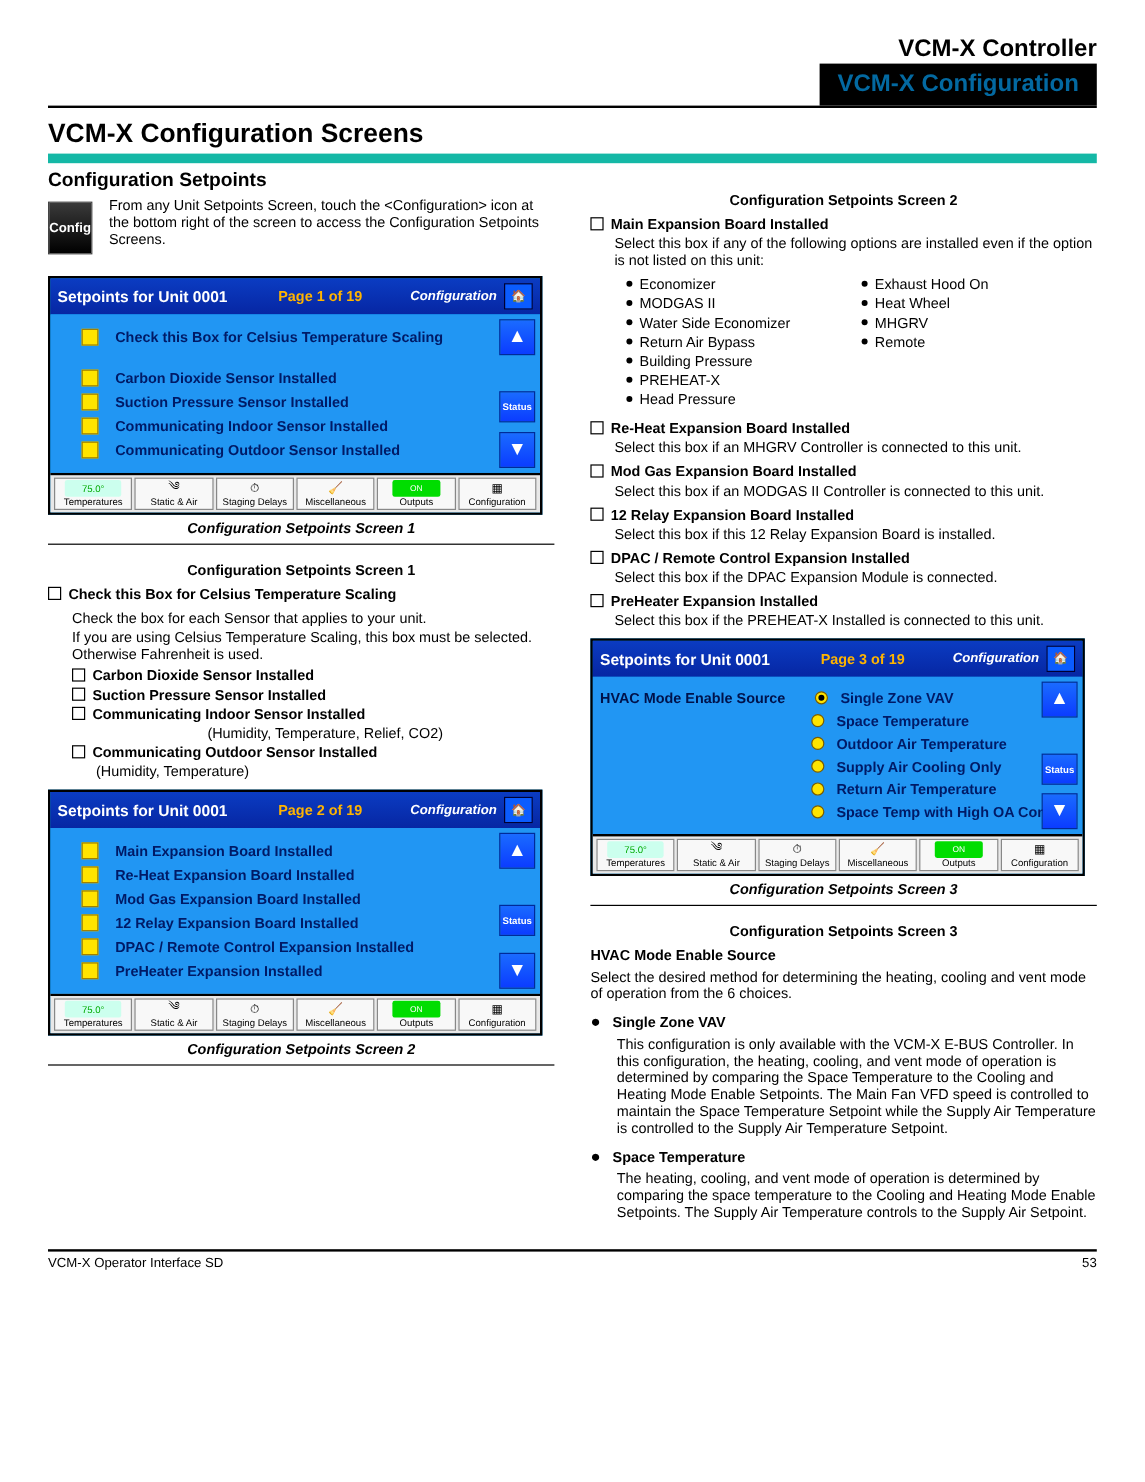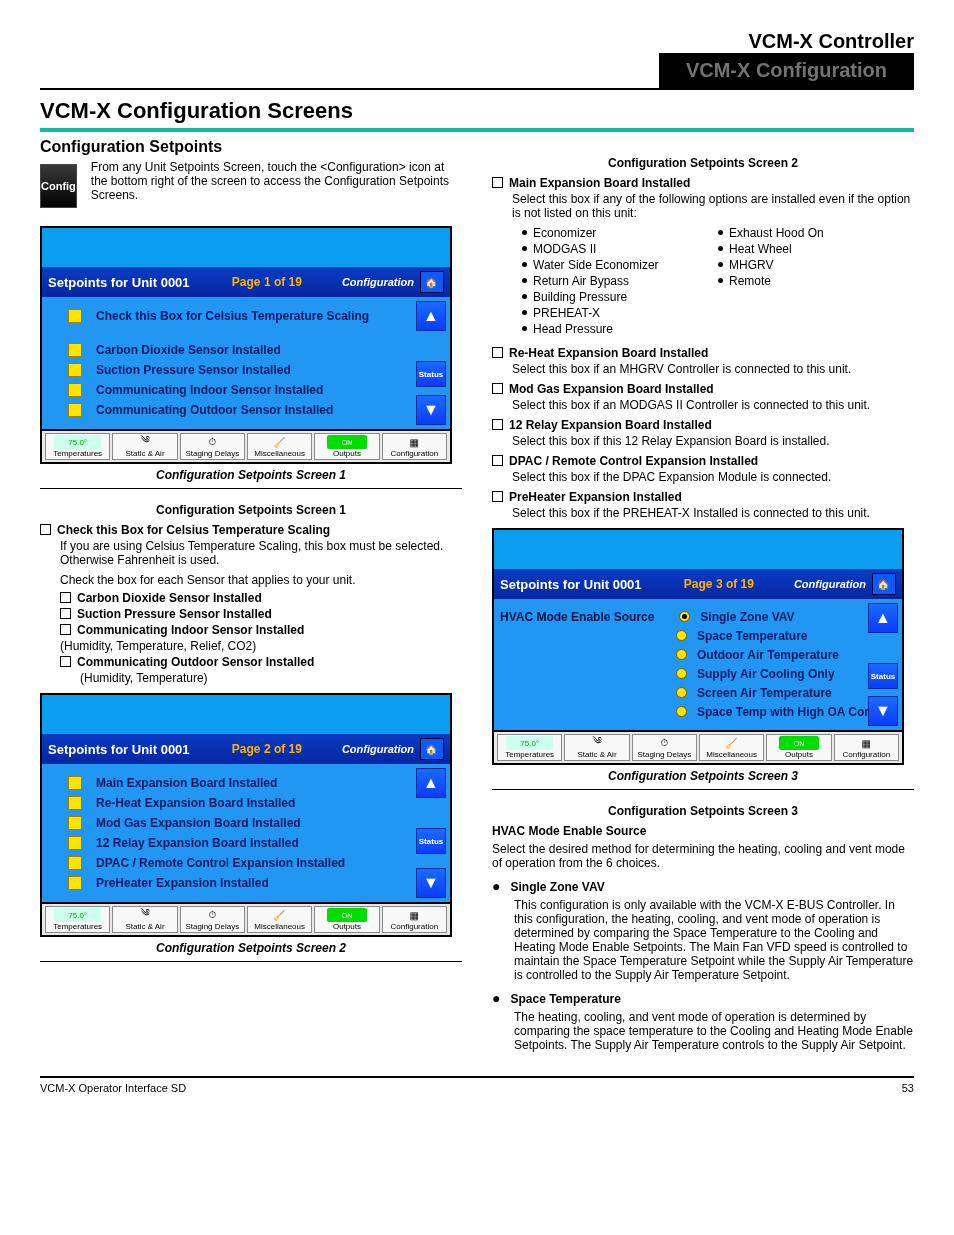--- a/index.html
+++ b/index.html
@@ -7,40 +7,39 @@
     font-family: Arial, Helvetica, sans-serif;
     font-size: 12px;
     color: #000;
     background: #fff;
     width: 954px;
     margin: 0 auto;
     padding: 30px 40px;
   }
   .top-header { display: flex; align-items: flex-end; border-bottom: 2px solid #000; margin-bottom: 8px; flex-direction: column; }
   .top-header-left { flex: 1; font-size: 20px; font-weight: bold; }
-  .top-header-right { flex: 1; background: #000; color: #737373; font-size: 20px; font-weight: bold; padding: 6px 27px; }
-  .section-title { font-size: 22px; font-weight: bold; border-bottom: 4px solid #14b8a6; padding-bottom: 4px; margin-bottom: 6px; }
+  .top-header-right { flex: 1; background: #000; color: #0369a1; font-size: 20px; font-weight: bold; padding: 6px 15px; }
+  .section-title { font-size: 22px; font-weight: bold; border-bottom: 8px solid #14b8a6; padding-bottom: 4px; margin-bottom: 6px; }
   .subsection { font-size: 16px; font-weight: bold; }
   .columns { display: flex; gap: 30px; }
   .col { flex: 1; }
   .config-tile {
     width: 66px; height: 44px; background: linear-gradient(#3a3a3a,#000);
     color: #fff; display: flex; align-items: center; justify-content: center;
     font-size: 11px; font-weight: bold; border: 1px solid #444; margin: 8px 0 10px 0;
   }
   .intro { margin-bottom: 8px; }
   .panel {
     border: 2px solid #000; margin: 8px 0 4px 0; width: 412px;
     background: #0a9df0;
   }
   .panel-header {
     background: linear-gradient(#0b3cc2,#0626a3); color: #fff;
     display: flex; align-items: center; padding: 4px 6px; font-weight: bold;
     font-size: 13px;
-    margin-top: 39px;
   }
   .panel-header .title { flex: 1; color: #fff; }
   .panel-header .page { color: #ffb400; margin-right: 40px; font-size: 12px; }
   .panel-header .cfg { color: #fff; font-size: 11px; font-style: italic; margin-right: 6px; }
   .home-btn {
     width: 24px; height: 22px; background: #0a5cff; border: 1px solid #003; display: flex;
     align-items: center; justify-content: center; font-size: 10px; color: #fff;
   }
   .panel-body { background: #2196f3; padding: 6px 8px 6px 8px; color: #001a66; font-weight: bold; position: relative; min-height: 130px; }
   .p-row { display: flex; align-items: center; margin: 6px 0; font-size: 12px; }
@@ -151,27 +150,27 @@
         <div class="footer-cell"><div class="icon on">ON</div><span>Outputs</span></div>
         <div class="footer-cell"><div class="icon">▦</div><span>Configuration</span></div>
       </div>
     </div>
     <div class="caption">Configuration Setpoints Screen 1</div>
 
     <div class="cfg-heading">Configuration Setpoints Screen 1</div>
 
     <div class="tight">
       <p><span class="chk-outline"></span><b>Check this Box for Celsius Temperature Scaling</b></p>
+      <p style="margin-left:20px; margin-top:6px;">Check the box for each Sensor that applies to your unit.</p>
       <p style="margin-left:20px;">If you are using Celsius Temperature Scaling, this box must be selected. Otherwise Fahrenheit is used.</p>
-      <p style="margin-left:20px; margin-top:6px;">Check the box for each Sensor that applies to your unit.</p>
       <div style="margin-left:20px; margin-top:4px;">
         <p><span class="chk-outline"></span><b>Carbon Dioxide Sensor Installed</b></p>
         <p><span class="chk-outline"></span><b>Suction Pressure Sensor Installed</b></p>
         <p><span class="chk-outline"></span><b>Communicating Indoor Sensor Installed</b></p>
-        <p style="">(Humidity, Temperature, Relief, CO2)</p>
+        <p style="margin-left:20px;text-align:center;">(Humidity, Temperature, Relief, CO2)</p>
         <p><span class="chk-outline"></span><b>Communicating Outdoor Sensor Installed</b></p>
         <p style="margin-left:20px;">(Humidity, Temperature)</p>
       </div>
     </div>
 
     <div class="panel">
       <div class="panel-header">
         <span class="title">Setpoints for Unit 0001</span>
         <span class="page">Page 2 of 19</span>
         <span class="cfg">Configuration</span>
@@ -277,21 +276,21 @@
         <div class="side-btns low">
           <div class="sq-btn">▼</div>
         </div>
         <div class="opt-row first">
           <span class="hdr-lbl">HVAC Mode Enable Source</span>
           <span class="radio sel"></span><span>Single Zone VAV</span>
         </div>
         <div class="opt-row"><span class="radio"></span><span>Space Temperature</span></div>
         <div class="opt-row"><span class="radio"></span><span>Outdoor Air Temperature</span></div>
         <div class="opt-row"><span class="radio"></span><span>Supply Air Cooling Only</span></div>
-        <div class="opt-row"><span class="radio"></span><span>Screen Air Temperature</span></div>
+        <div class="opt-row"><span class="radio"></span><span>Return Air Temperature</span></div>
         <div class="opt-row"><span class="radio"></span><span>Space Temp with High OA Content</span></div>
       </div>
       <div class="panel-footer">
         <div class="footer-cell"><div class="icon green">75.0°</div><span>Temperatures</span></div>
         <div class="footer-cell"><div class="icon">༄</div><span>Static &amp; Air</span></div>
         <div class="footer-cell"><div class="icon">⏱</div><span>Staging Delays</span></div>
         <div class="footer-cell"><div class="icon">🧹</div><span>Miscellaneous</span></div>
         <div class="footer-cell"><div class="icon on">ON</div><span>Outputs</span></div>
         <div class="footer-cell"><div class="icon">▦</div><span>Configuration</span></div>
       </div>

